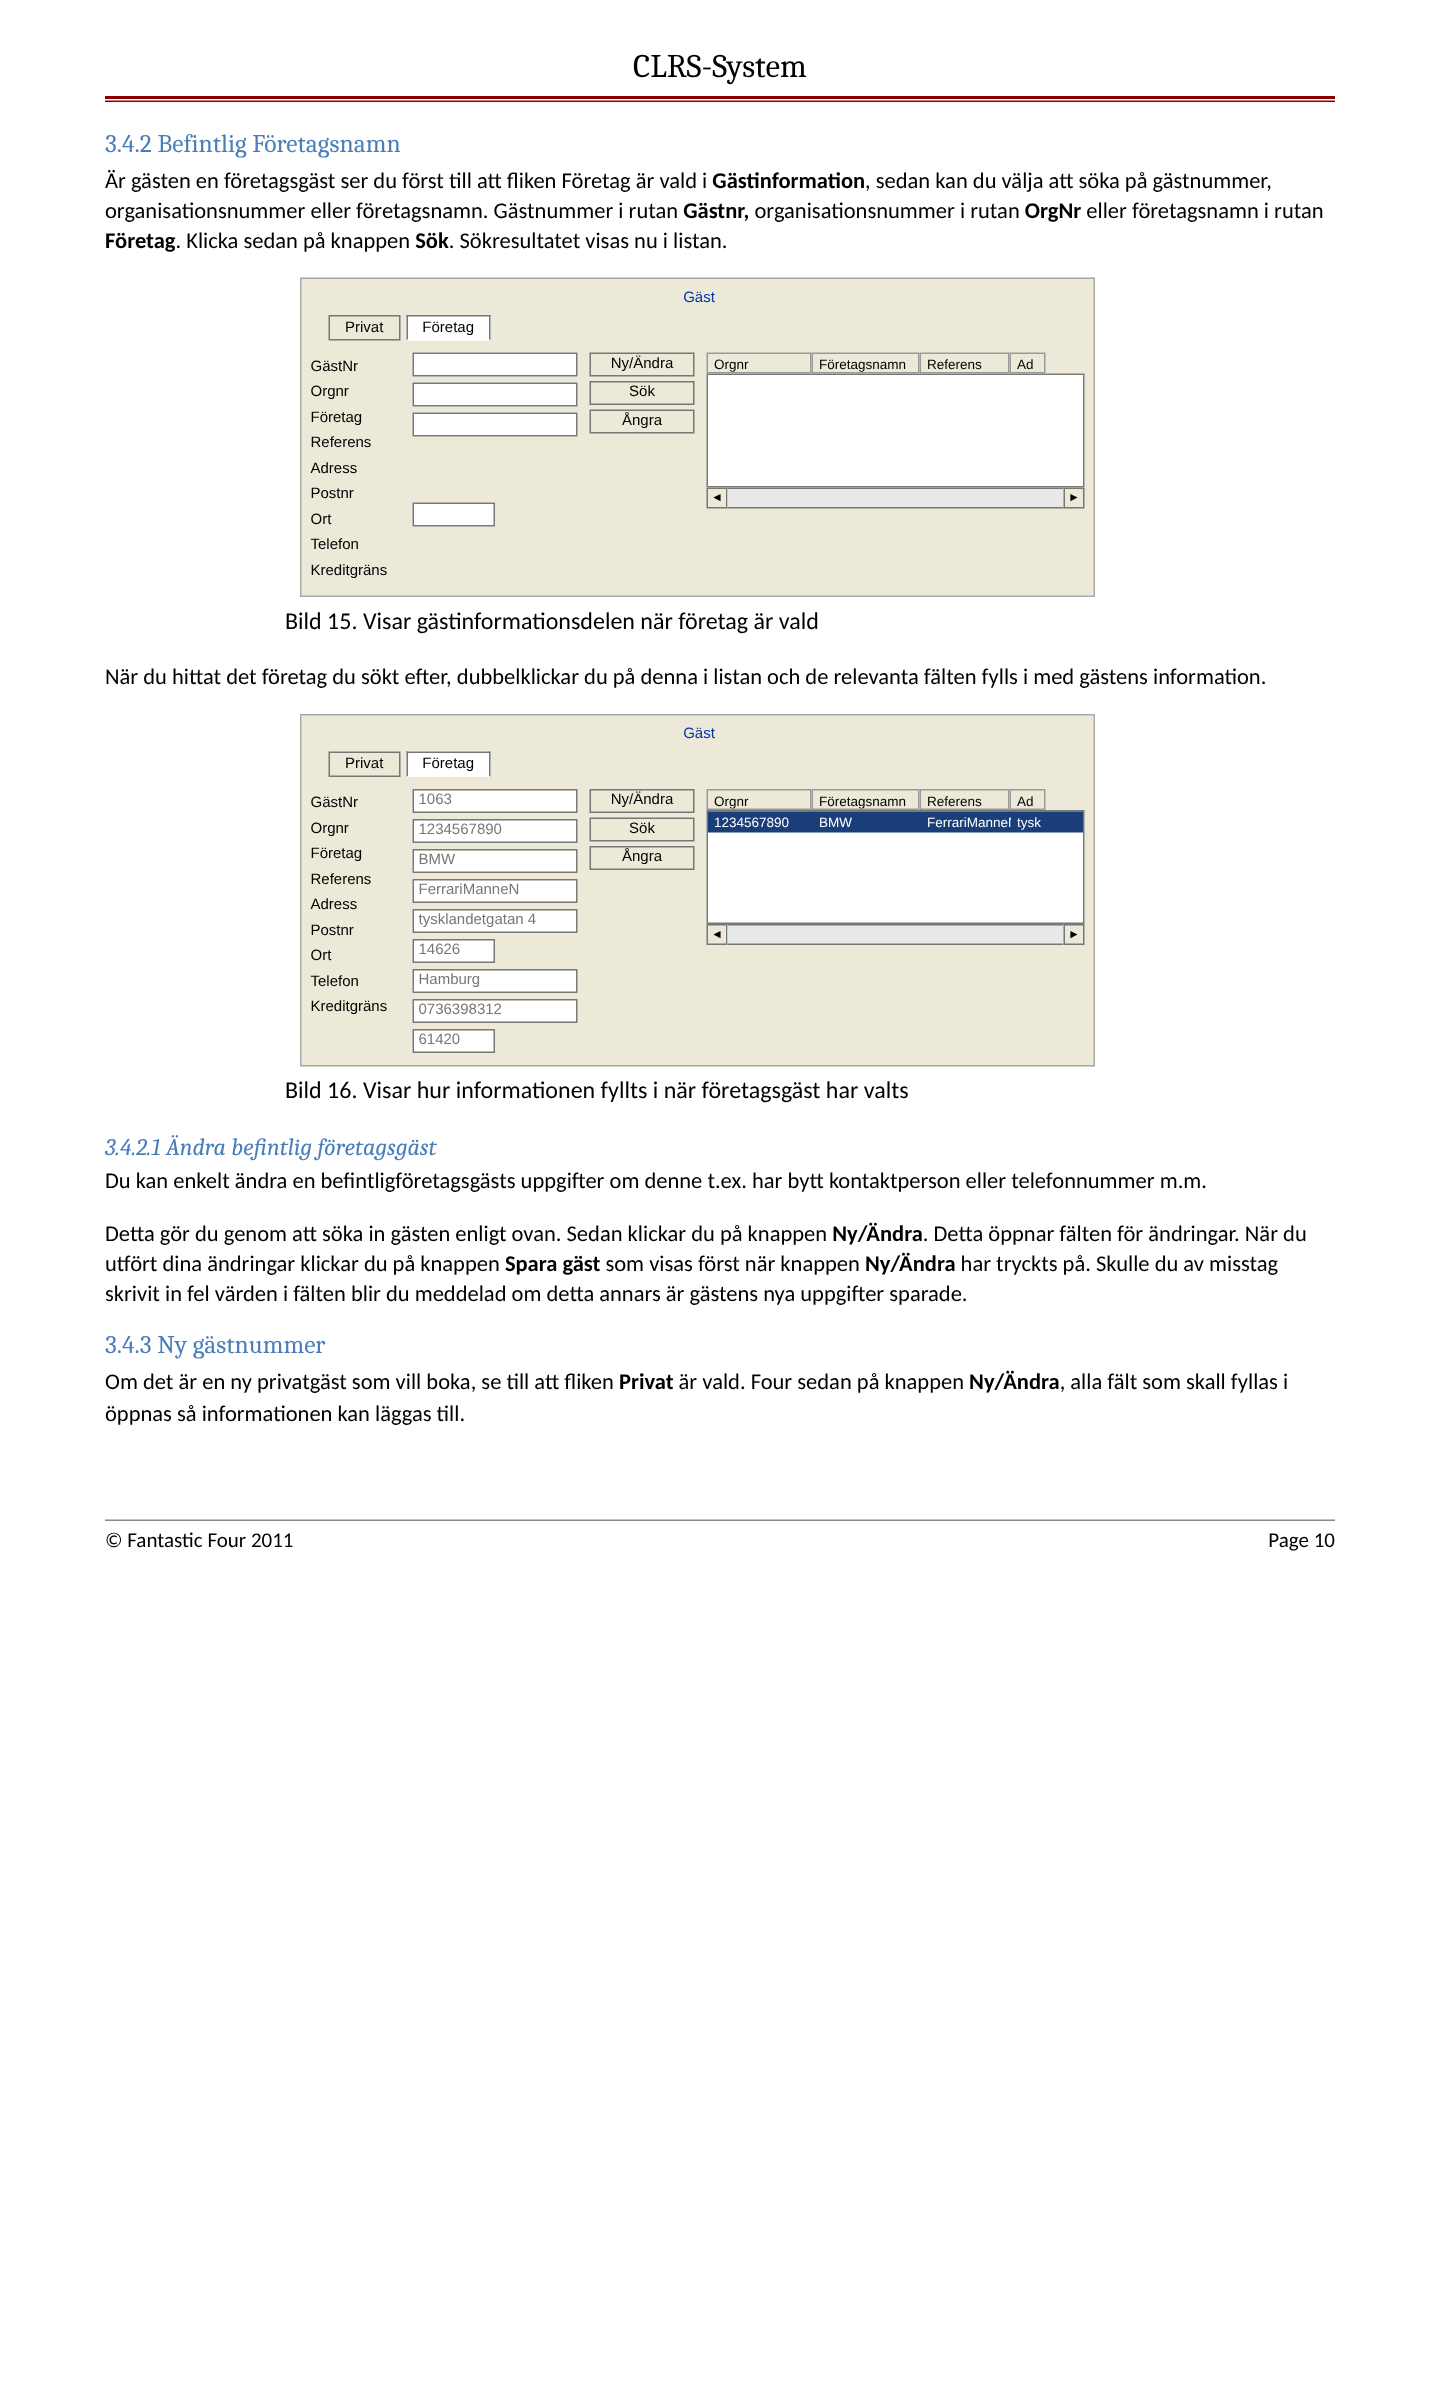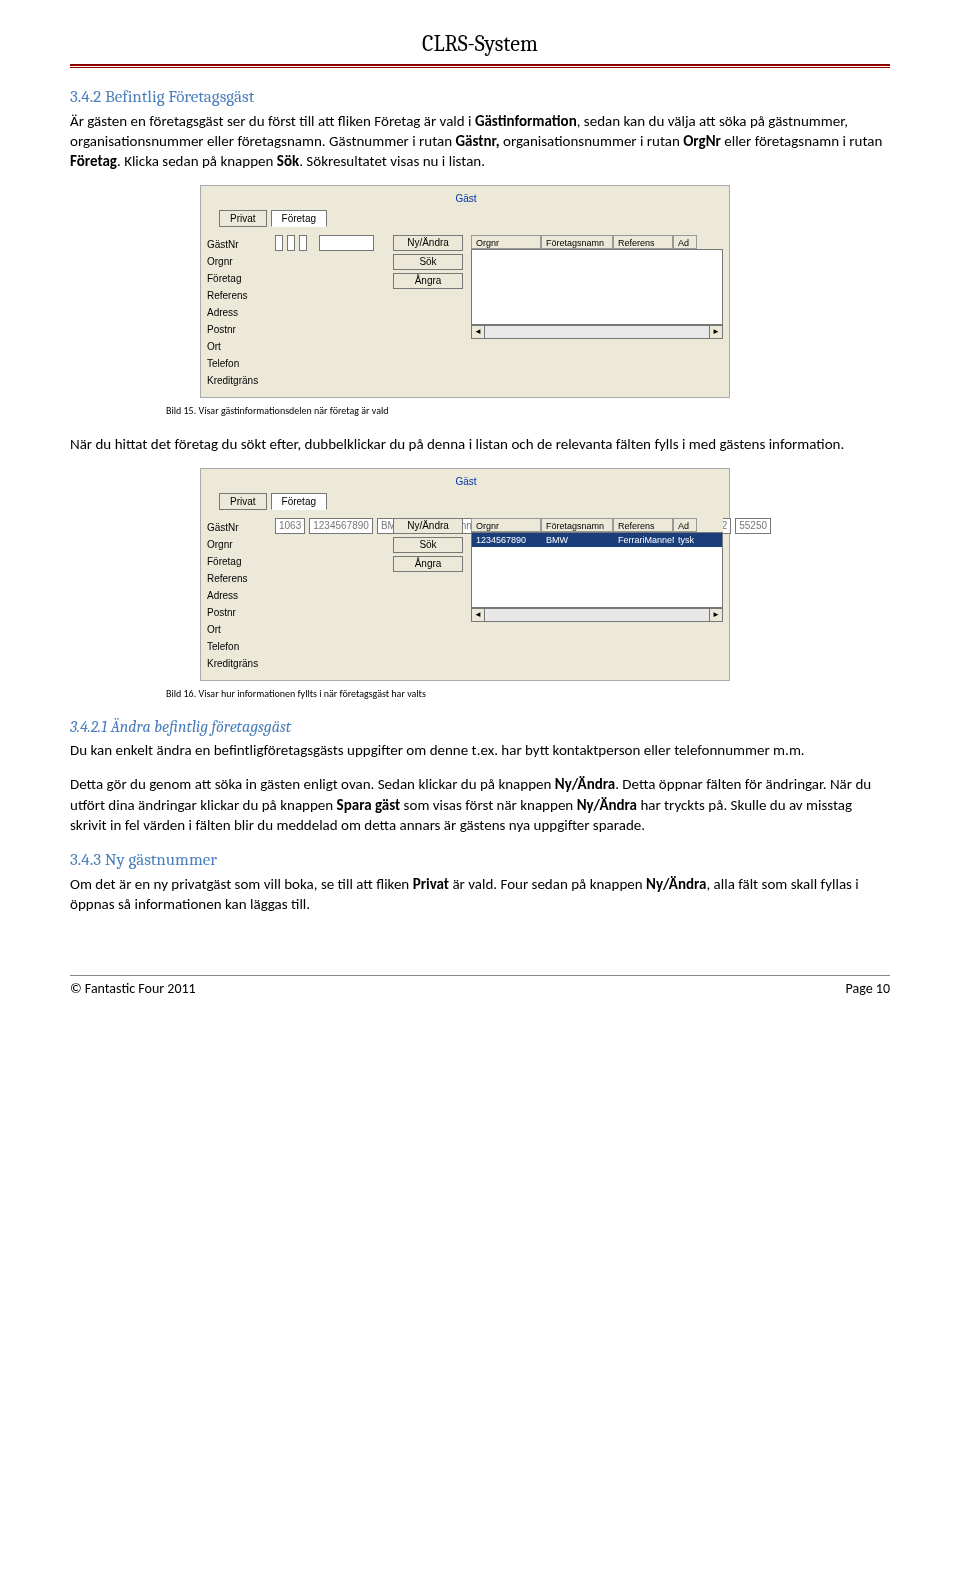--- a/index.html
+++ b/index.html
@@ -38,41 +38,41 @@
     font-family: "Cambria", Georgia, serif;
     font-size: 16px;
     color: #4a7ebb;
     font-style: italic;
     font-weight: 400;
     margin-top: 10px;
     margin-bottom: 2px;
   }
   .para { margin-bottom: 14px; }
   .caption {
-    font-size: 10px;
+    font-size: 16px;
     text-align: left;
-    margin: 6px 0 16px 96px;
+    margin: 6px 0 16px 120px;
   }
   .app-shot {
     background: #ece9d8;
     border: 1px solid #a9a9a9;
     margin: 10px 0 2px 130px;
     width: 530px;
     font-family: Tahoma, Arial, sans-serif;
     font-size: 10px;
     padding: 4px 6px 8px 6px;
   }
   .grp-label { color:#0033aa; font-size:10px; margin:2px 0 4px 2px;text-align:center; }
   .tabs { display:flex; gap:4px; margin:4px 0 8px 12px; }
   .tab { border:1px solid #777; background:#ece9d8; padding:1px 10px; font-size:10px; }
   .tab.active { background:#fff; border-bottom:1px solid #fff; }
   .form-cols { display:flex; gap:8px; }
   .lbls { width:60px; display:flex; flex-direction:column; gap:1px; padding-top:2px;}
   .lbls span { font-size:10px; height:16px; line-height:16px;}
-  .inputs { width:110px; display:flex; flex-direction:row; gap:4px; }
+  .inputs { width:110px; display:flex; flex-direction:column; gap:4px; }
   .txt { background:#fff; border:1px solid #777; height:16px; font-size:10px; padding:0 3px; color:#777;}
   .btns { width:70px; display:flex; flex-direction:column; gap:3px; }
   .btn { background:#ece9d8; border:1px solid #777; height:16px; font-size:10px; text-align:center; line-height:14px;}
   .listpane { flex:1; display:flex; flex-direction:column; }
   .listhead { display:flex; background:#ece9d8; }
   .lh { border:1px solid #999; background:#ece9d8; font-size:9px; padding:1px 4px; height:14px; overflow:hidden;}
   .c1{width:70px}.c2{width:72px}.c3{width:60px}.c4{width:24px}
   .listbody { background:#fff; border:1px solid #777; height:76px; }
   .listrow { display:flex; color:#fff; background:#1a3e7a; }
   .lc { font-size:9px; padding:1px 4px; height:14px; overflow:hidden;}
@@ -82,21 +82,21 @@
   .footer-rule { height:1px; background:#888; margin-top:60px; margin-bottom:4px; }
   .footer { display:flex; justify-content:space-between; font-size:14px; }
   b { font-weight:bold; }
 </style>
 </head>
 <body>
 
 <div class="page-header">CLRS-System</div>
 <div class="header-rule"></div>
 
-<div class="h3">3.4.2 Befintlig Företagsgäst</div>
+<div class="h3">3.4.2 Befintlig Företagsnamn</div>
 <p class="para">
   <span>Är gästen en företagsgäst ser du först till att fliken Företag är vald i </span><b>Gästinformation</b><span>, sedan kan du välja att söka på gästnummer, organisationsnummer eller företagsnamn. Gästnummer i rutan </span><b>Gästnr,</b><span> organisationsnummer i rutan </span><b>OrgNr</b><span> eller företagsnamn i rutan </span><b>Företag</b><span>. Klicka sedan på knappen </span><b>Sök</b><span>. Sökresultatet visas nu i listan.</span>
 </p>
 
 <div class="app-shot">
   <div class="grp-label">Gäst</div>
   <div class="tabs">
     <div class="tab">Privat</div>
     <div class="tab active">Företag</div>
   </div>
@@ -165,21 +165,21 @@
     </div>
     <div class="inputs">
       <div class="txt">1063</div>
       <div class="txt">1234567890</div>
       <div class="txt">BMW</div>
       <div class="txt">FerrariManneN</div>
       <div class="txt">tysklandetgatan 4</div>
       <div class="txt" style="width:55px">14626</div>
       <div class="txt">Hamburg</div>
       <div class="txt">0736398312</div>
-      <div class="txt" style="width:55px">55250</div>
+      <div class="txt" style="width:55px">61420</div>
     </div>
     <div class="btns">
       <div class="btn">Ny/Ändra</div>
       <div class="btn">Sök</div>
       <div class="btn">Ångra</div>
     </div>
     <div class="listpane">
       <div class="listhead">
         <div class="lh c1">Orgnr</div>
         <div class="lh c2">Företagsnamn</div>

